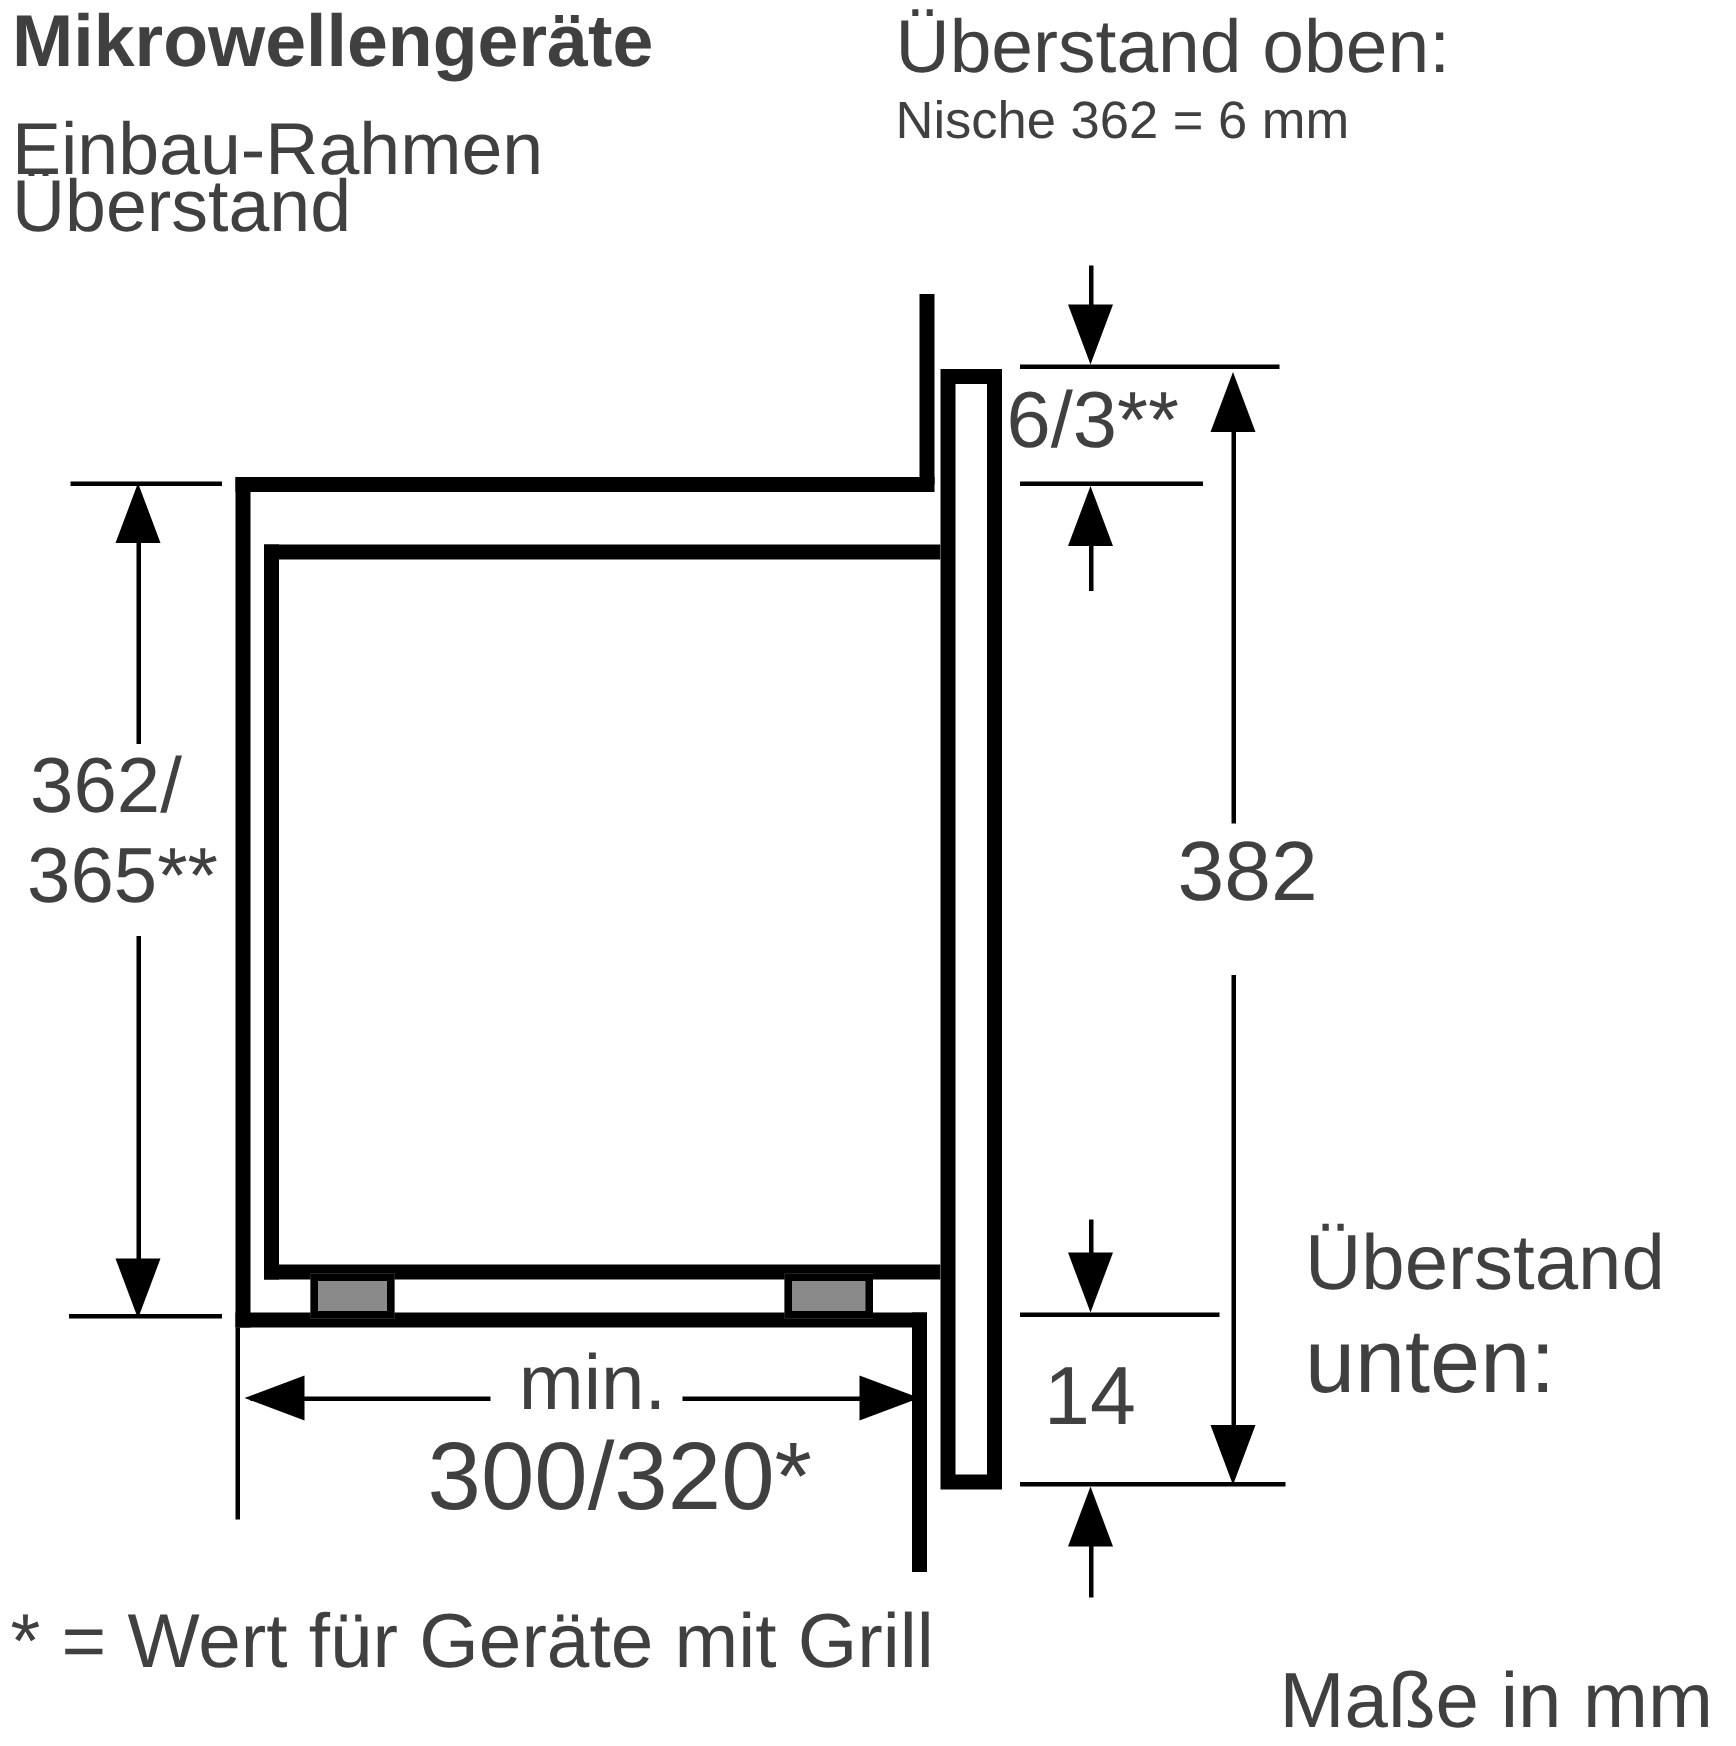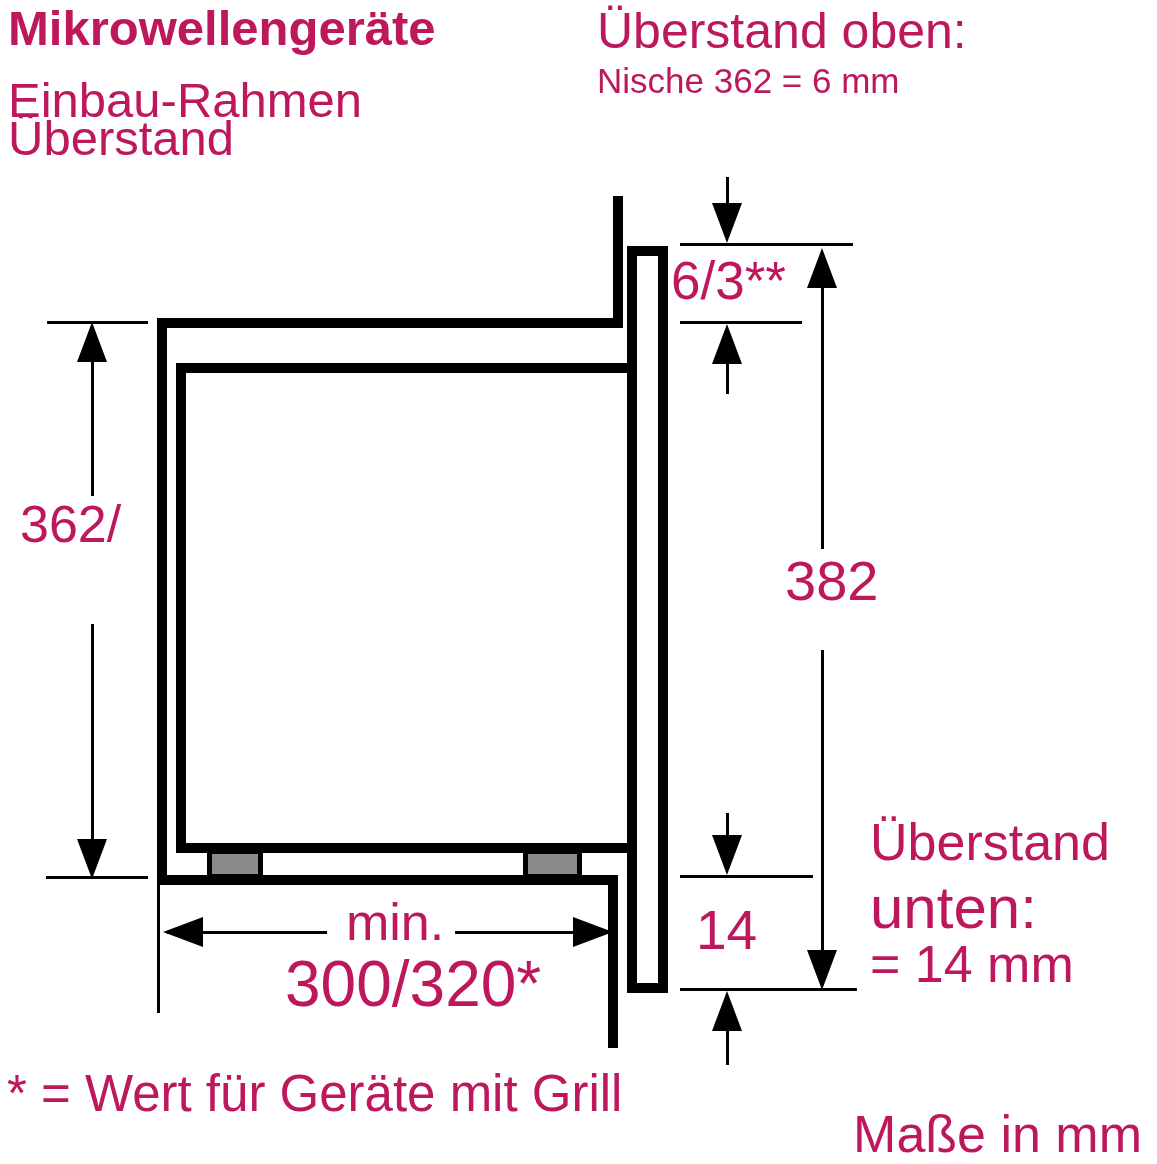--- a/index.html
+++ b/index.html
@@ -1,17 +1,17 @@
 <!DOCTYPE html>
 <html><head>
 <meta charset="utf-8">
 <style>
   html,body{margin:0;padding:0;background:#fff;}
   #stage{position:relative;width:1157px;height:1164px;background:#fff;overflow:hidden;
-         font-family:"Liberation Sans",sans-serif;color:#be185d;}
+         font-family:"Liberation Sans",sans-serif;color:#404040;}
   .line{position:absolute;background:#000;}
   .ah{position:absolute;width:0;height:0;}
   .ah-up{border-left:15px solid transparent;border-right:15px solid transparent;border-bottom:40px solid #000;}
   .ah-down{border-left:15px solid transparent;border-right:15px solid transparent;border-top:40px solid #000;}
   .ah-left{border-top:15px solid transparent;border-bottom:15px solid transparent;border-right:40px solid #000;}
   .ah-right{border-top:15px solid transparent;border-bottom:15px solid transparent;border-left:40px solid #000;}
   .txt{position:absolute;white-space:nowrap;line-height:1.08;}
   .frame-box{position:absolute;border:10px solid #000;background:#fff;box-sizing:border-box;}
   .foot{position:absolute;border:5px solid #000;box-sizing:border-box;background:#8a8a8a;}
   .b{font-weight:bold;}
@@ -24,31 +24,31 @@
   <div class="txt b" style="left:8px;top:2px;font-size:49px;">Mikrowellengeräte</div>
   <div class="txt" style="left:8px;top:74px;font-size:49px;">Einbau-Rahmen</div>
   <div class="txt" style="left:8px;top:112px;font-size:49px;">Überstand</div>
 
   <div class="txt" style="left:597px;top:4px;font-size:50px;">Überstand oben:</div>
   <div class="txt" style="left:597px;top:62px;font-size:35px;">Nische 362 = 6 mm</div>
 
   <div class="txt" style="left:671px;top:252px;font-size:53px;">6/3**</div>
 
   <div class="txt" style="left:20px;top:496px;font-size:52px;">362/</div>
+  <div class="txt" style="left:18px;top:556px;font-size:52px;">365**</div>
 
   <div class="txt" style="left:785px;top:551px;font-size:56px;">382</div>
 
   <div class="txt" style="left:696px;top:901px;font-size:55px;">14</div>
 
   <div class="txt" style="left:330px;top:894px;width:130px;text-align:center;font-size:52px;">min.</div>
   <div class="txt" style="left:285px;top:950px;width:232px;font-size:64px;">300/320*</div>
 
   <div class="txt" style="left:870px;top:814px;font-size:52px;">Überstand</div>
   <div class="txt" style="left:870px;top:876px;font-size:60px;">unten:</div>
-  <div class="txt" style="left:870px;top:936px;font-size:52px;">= 14 mm</div>
 
   <div class="txt" style="left:840px;top:1106px;width:302px;text-align:right;font-size:52px;">Maße in mm</div>
 
   <div class="txt" style="left:7px;top:1066px;font-size:51px;">* = Wert für Geräte mit Grill</div>
 
   <div class="line" style="left:613px;top:196px;width:10px;height:127px;"></div>
   <div class="line" style="left:157px;top:318px;width:466px;height:10px;"></div>
   <div class="line" style="left:157px;top:318px;width:10px;height:567px;"></div>
   <div class="line" style="left:157px;top:875px;width:461px;height:10px;"></div>
   <div class="line" style="left:608px;top:875px;width:10px;height:173px;"></div>

